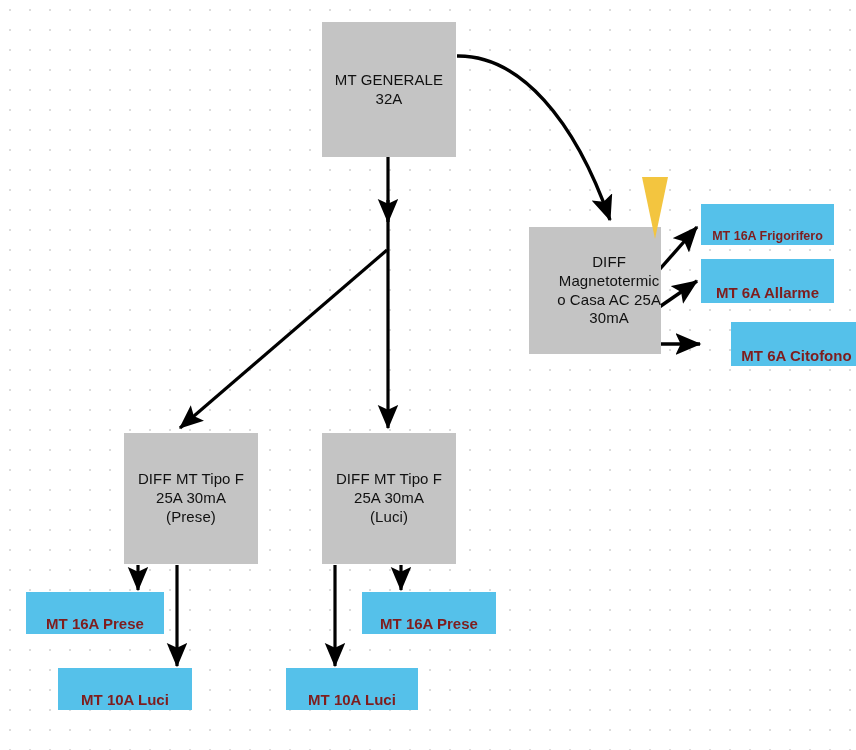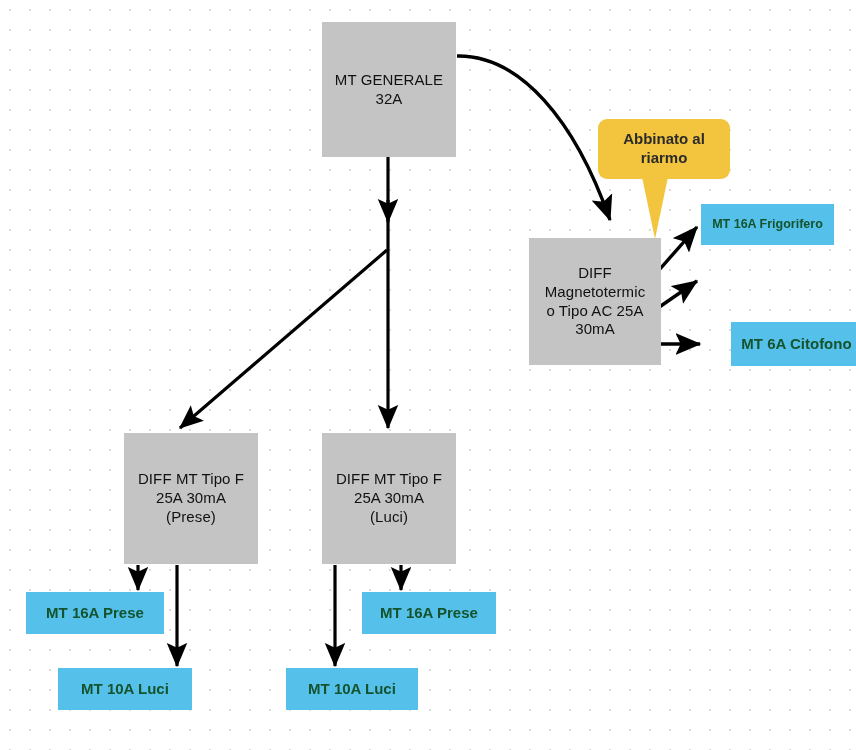--- a/index.html
+++ b/index.html
@@ -37,23 +37,24 @@
   }
   .node-gray {
     background: #c4c4c4;
     color: #111111;
     font-size: 15px;
     font-weight: 400;
     letter-spacing: 0.1px;
   }
   .node-blue {
     background: #55c1ea;
-    color: #14532d;
+    color: #7f1d1d;
     font-size: 15px;
     font-weight: 700;
+    align-items: flex-end;
   }
   .node-blue.small {
     font-size: 12.5px;
   }
   .node-callout {
     background: #f3c53f;
     color: #2b2b2b;
     font-size: 15px;
     font-weight: 700;
     border-radius: 9px;
@@ -113,40 +114,37 @@
 
   <div class="node node-gray" style="left:322px; top:22px; width:134px; height:135px;">
     <div>
       <span class="nodetext">MT GENERALE</span>
       <span class="nodetext">32A</span>
     </div>
   </div>
 
   <div class="callout-tail" style="left:642px; top:177px;"></div>
 
-  <div class="node node-callout" style="left:598px; top:119px; width:132px; height:60px;">
-    <div>
-      <span class="nodetext">Abbinato al</span>
-      <span class="nodetext">riarmo</span>
-    </div>
-  </div>
 
-  <div class="node node-gray" style="left:529px; top:238px; width:132px; height:127px;">
+  <div class="node node-gray" style="left:529px; top:227px; width:132px; height:127px;justify-content:flex-end;">
     <div>
       <span class="nodetext">DIFF</span>
       <span class="nodetext spell">Magnetotermic</span>
-      <span class="nodetext">o Tipo AC 25A</span>
+      <span class="nodetext">o Casa AC 25A</span>
       <span class="nodetext">30mA</span>
     </div>
   </div>
 
   <div class="node node-blue small" style="left:701px; top:204px; width:133px; height:41px;">
     <span>MT 16A Frigorifero</span>
   </div>
 
+  <div class="node node-blue" style="left:701px; top:259px; width:133px; height:44px;">
+    <span>MT 6A Allarme</span>
+  </div>
 
   <div class="node node-blue" style="left:703px; top:322px; width:131px; height:44px;margin-left:28px;">
     <span>MT 6A Citofono</span>
   </div>
 
   <div class="node node-gray" style="left:124px; top:433px; width:134px; height:131px;">
     <div>
       <span class="nodetext">DIFF MT Tipo F</span>
       <span class="nodetext">25A 30mA</span>
       <span class="nodetext">(Prese)</span>

